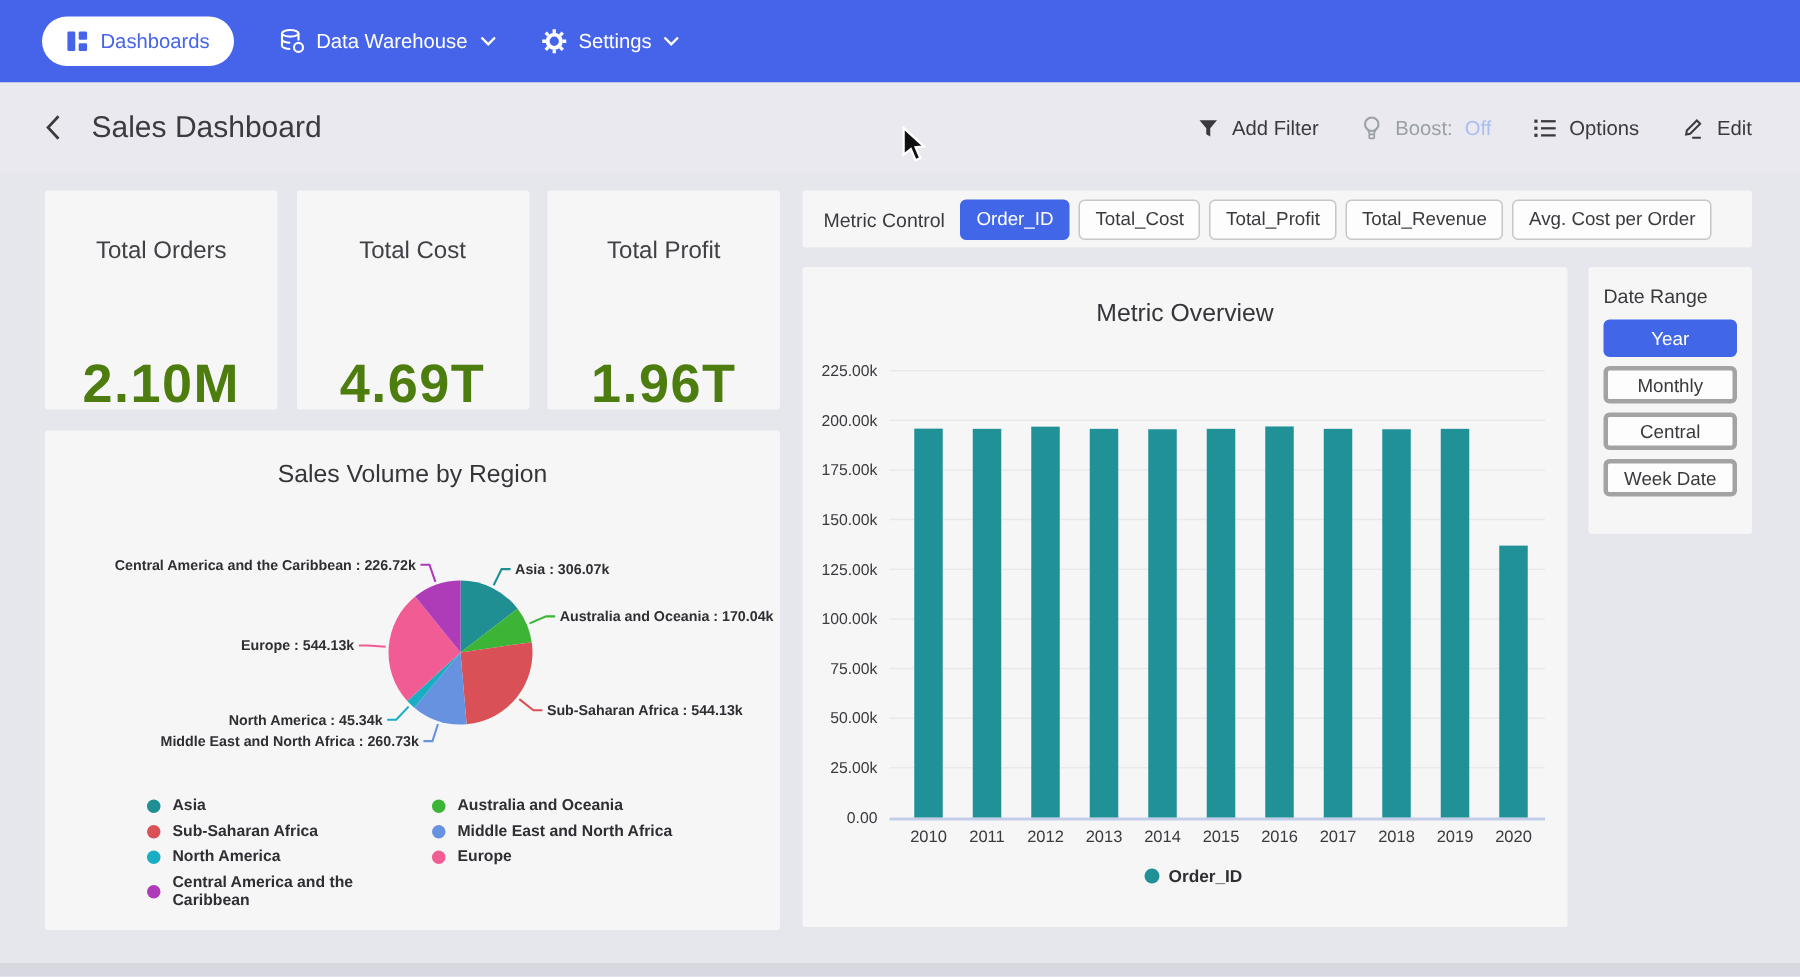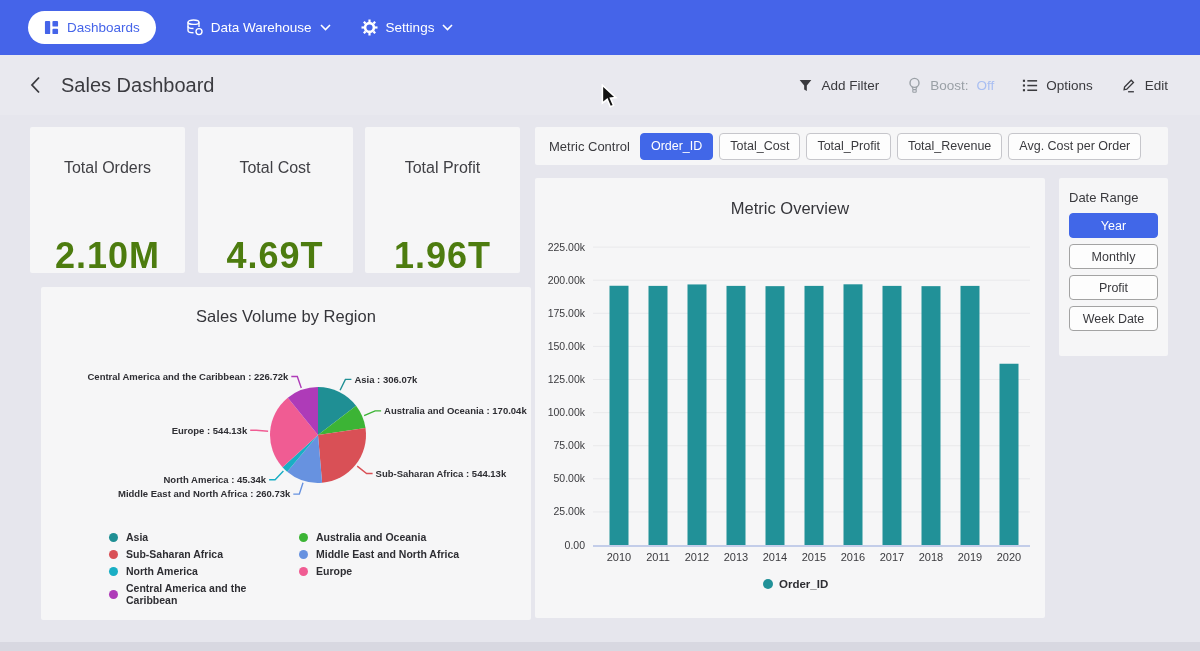--- a/index.html
+++ b/index.html
@@ -49,25 +49,25 @@
           background:#FDFDFD; border:1px solid #C6C6CB; color:#3A3A3E; cursor:pointer; }
   .chip.selected { background:#4167E8; border-color:#4167E8; color:#fff; }
 
   
   .bar-panel { left:535px; top:178px; width:510px; height:440px; }
   
   .date-panel { left:1059px; top:178px; width:109px; height:178px; padding:10px; }
   .date-title { font-size:13px; font-weight:500; color:#3A3A3E; margin:2px 0 8px 0; }
   .date-btn { display:block; width:89px; height:25px; margin-bottom:6px; border-radius:4px;
               font-family:inherit; font-size:12.5px; background:#FDFDFD;
-              border:1px solid #a3a3a3; color:#3A3A3E; cursor:pointer; }
+              border:3px solid #a3a3a3; color:#3A3A3E; cursor:pointer; }
   .date-btn.selected { background:#4167E8; border-color:#4167E8; color:#fff; }
 
   
-  .pie-panel { left:41px; top:287px; width:490px; height:333px; overflow:hidden; }
+  .pie-panel { left:30px; top:287px; width:490px; height:333px; overflow:hidden; }
   .pie-title, .pie-panel h2 { text-align:center; font-size:16.5px; font-weight:500;
                               color:#35353A; margin-top:20px; }
   #pie-chart { position:absolute; left:0; top:48px; overflow:visible; }
   #pie-legend { position:absolute; left:68px; top:244px; display:grid;
                 grid-template-columns:190px auto; column-gap:0; row-gap:5px; }
   .legend-item { display:flex; align-items:center; gap:8px; }
   .legend-dot { width:9px; height:9px; border-radius:50%; flex:0 0 auto; }
   .legend-name { font-size:10.5px; font-weight:bold; color:#2E2E33; }
 
   svg { display:block; }
@@ -244,21 +244,21 @@
         <circle cx="233" cy="406" r="5" fill="#219198"></circle>
         <text x="244" y="410" font-size="11.5" font-weight="bold" fill="#2E2E33">Order_ID</text>
       </svg>
   </section>
 
   <section class="panel date-panel">
     <div class="date-title">Date Range</div>
     <div id="date-buttons">
         <button class="date-btn selected">Year</button>
         <button class="date-btn">Monthly</button>
-        <button class="date-btn">Profit</button>
+        <button class="date-btn">Central</button>
         <button class="date-btn">Week Date</button>
       </div>
   </section>
 
   <section class="panel pie-panel">
     <h2>Sales Volume by Region</h2>
     <svg id="pie-chart" width="490" height="200">
         <path d="M277 100 L277.0 52.0 A48 48 0 0 1 315.1 70.8 Z" fill="#1F8F94"></path>
         <polyline points="299.1,55.2 304.4,44.4 310.4,44.4" fill="none" stroke="#1F8F94" stroke-width="1.4"></polyline>
         <text x="313.4" y="47.7" font-size="9.5" font-weight="bold" fill="#2E2E33" text-anchor="start">Asia : 306.07k</text>

